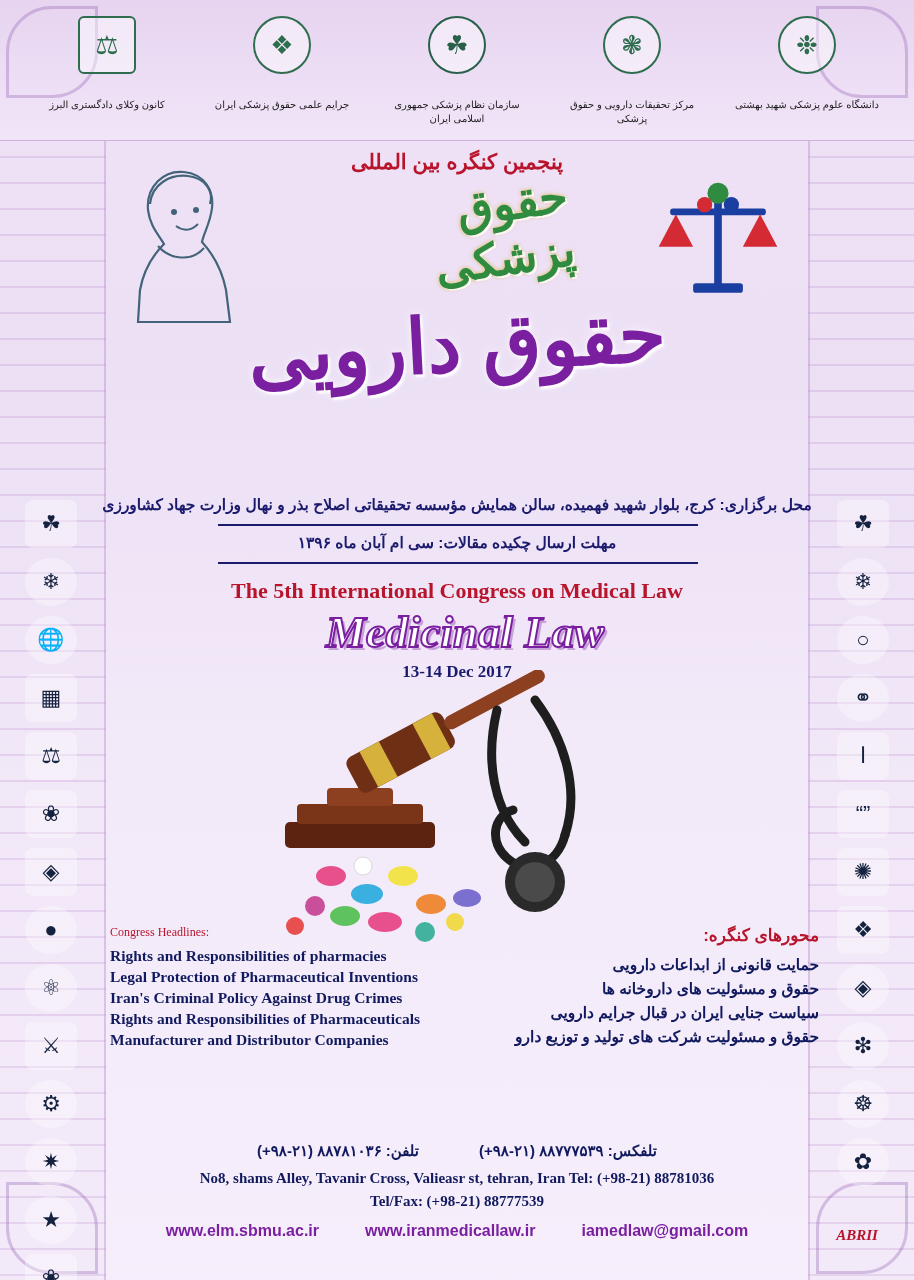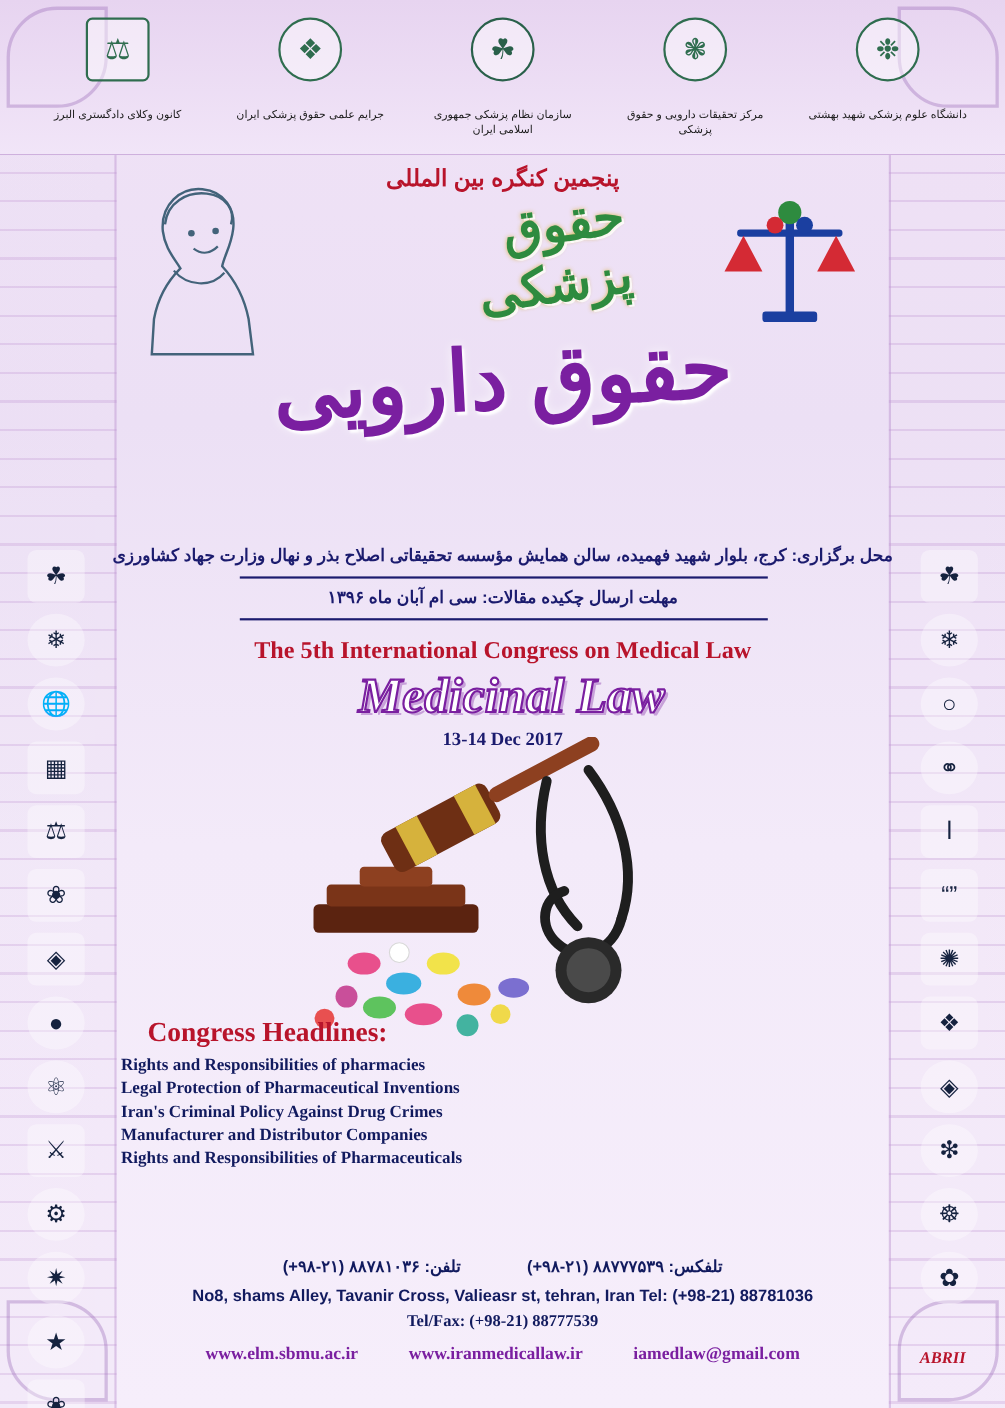--- a/index.html
+++ b/index.html
@@ -271,24 +271,23 @@
   
   .headlines-en {
     position: absolute;
     left: 110px;
     top: 925px;
     width: 360px;
     font-family: "Liberation Serif", serif;
   }
   .headlines-en .h {
     color: #b8142b;
-    font-size: 25px;
-    font-weight: bold;
+    font-size: 12px;
+    font-weight: normal;
     margin-bottom: 6px;
-    margin-left: 24px;
   }
   .headlines-en .li {
     color: #111a5e;
     font-size: 15.5px;
     font-weight: bold;
     line-height: 1.35;
   }
   .headlines-fa {
     position: absolute;
     right: 95px;
@@ -330,40 +329,40 @@
     justify-content: center;
     gap: 60px;
     direction: rtl;
     color: #111a5e;
     font-size: 15px;
     font-weight: bold;
     margin-bottom: 10px;
   }
   .addr-en {
     color: #111a5e;
-    font-family: Liberation Sans, sans-serif;
+    font-family: Liberation Serif, serif;
     font-size: 15px;
     font-weight: bold;
     margin-bottom: 6px;
   }
   .telfax-en {
     color: #111a5e;
     font-family: "Liberation Serif", serif;
     font-size: 15px;
     font-weight: bold;
     margin-bottom: 12px;
   }
   .links {
     display: flex;
     justify-content: center;
     gap: 46px;
   }
   .links a {
     color: #7a1fa0;
-    font-family: Liberation Serif, serif;
+    font-family: Liberation Sans, sans-serif;
     font-size: 16px;
     font-weight: bold;
     text-decoration: none;
   }
   .abrii {
     position: absolute;
     right: 22px;
     bottom: 36px;
     width: 70px;
     text-align: center;
@@ -514,24 +513,31 @@
       <ellipse cx="232" cy="228" rx="14" ry="9" fill="#7b6fd0"></ellipse>
       <circle cx="60" cy="256" r="9" fill="#e85050"></circle>
     </g>
   </svg>
 
   <div class="headlines-en">
     <div class="h">Congress Headlines:</div>
     <div class="li">Rights and Responsibilities of pharmacies</div>
     <div class="li">Legal Protection of  Pharmaceutical Inventions</div>
     <div class="li">Iran's Criminal Policy Against Drug Crimes</div>
+    <div class="li">Rights and Responsibilities of Pharmaceuticals</div>
     <div class="li">Manufacturer and Distributor Companies</div>
-    <div class="li">Rights and Responsibilities of Pharmaceuticals</div>
-  </div>
-
+  </div>
+
+  <div class="headlines-fa">
+    <div class="h">محورهای کنگره:</div>
+    <div class="li">حمایت قانونی از ابداعات دارویی</div>
+    <div class="li">حقوق و مسئولیت های داروخانه ها</div>
+    <div class="li">سیاست جنایی ایران در قبال جرایم دارویی</div>
+    <div class="li">حقوق و مسئولیت شرکت های تولید و توزیع دارو</div>
+  </div>
 
   <div class="footer">
     <div class="tel-row">
       <span>تلفکس: ۸۸۷۷۷۵۳۹ (۲۱-۹۸+)</span>
       <span>تلفن: ۸۸۷۸۱۰۳۶ (۲۱-۹۸+)</span>
     </div>
     <div class="addr-en">No8, shams Alley, Tavanir Cross, Valieasr st, tehran, Iran  Tel: (+98-21) 88781036</div>
     <div class="telfax-en">Tel/Fax: (+98-21) 88777539</div>
     <div class="links">
       <a href="#">www.elm.sbmu.ac.ir</a>

